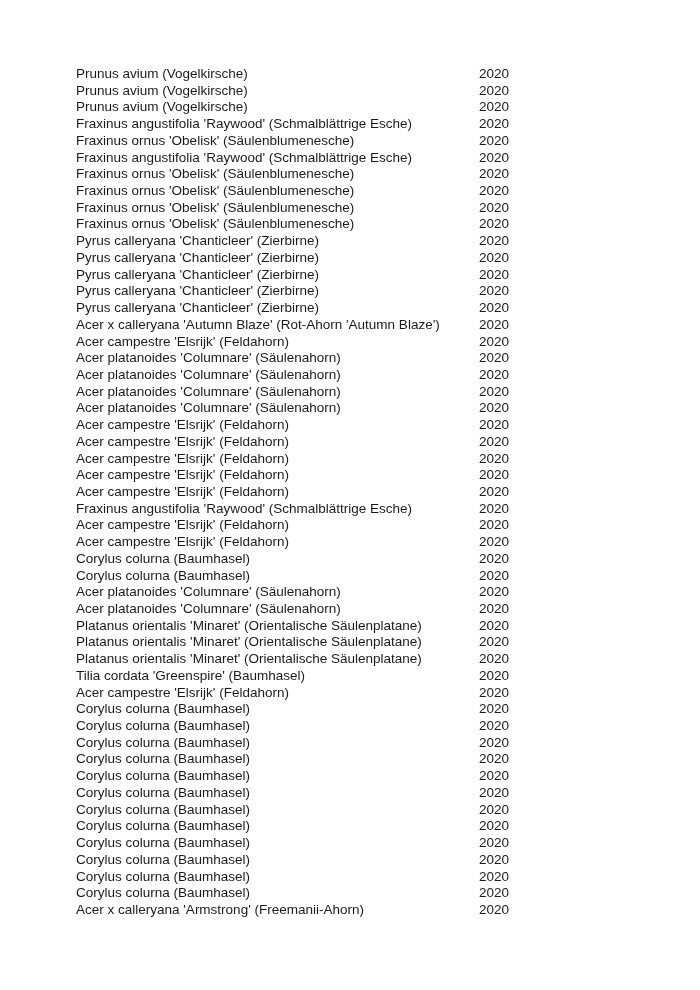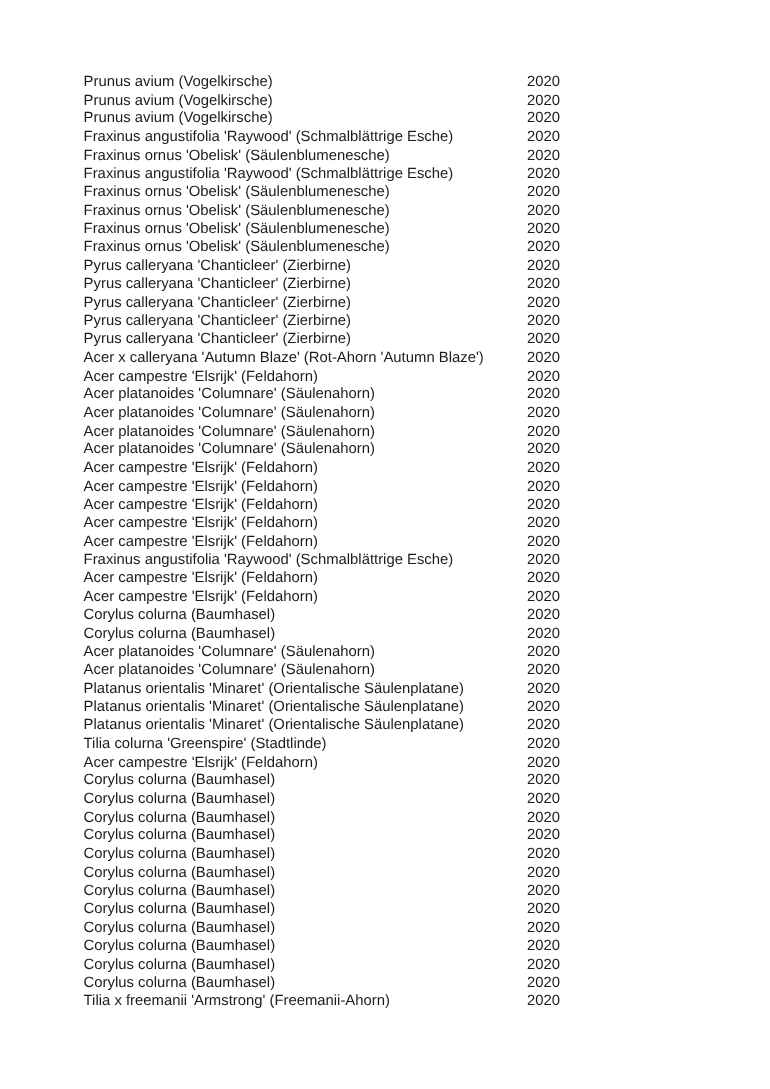--- a/index.html
+++ b/index.html
@@ -218,87 +218,87 @@
     <span class="name">Platanus orientalis 'Minaret' (Orientalische Säulenplatane)</span>
     <span class="year">2020</span>
   </div>
 
   <div class="row">
     <span class="name">Platanus orientalis 'Minaret' (Orientalische Säulenplatane)</span>
     <span class="year">2020</span>
   </div>
 
   <div class="row">
-    <span class="name">Tilia colurna 'Greenspire' (Stadtlinde)</span>
-    <span class="year">2020</span>
-  </div>
-
-  <div class="row">
-    <span class="name">Acer campestre 'Elsrijk' (Feldahorn)</span>
-    <span class="year">2020</span>
-  </div>
-
-  <div class="row">
-    <span class="name">Corylus colurna (Baumhasel)</span>
-    <span class="year">2020</span>
-  </div>
-
-  <div class="row">
-    <span class="name">Corylus colurna (Baumhasel)</span>
-    <span class="year">2020</span>
-  </div>
-
-  <div class="row">
-    <span class="name">Corylus colurna (Baumhasel)</span>
-    <span class="year">2020</span>
-  </div>
-
-  <div class="row">
-    <span class="name">Corylus colurna (Baumhasel)</span>
-    <span class="year">2020</span>
-  </div>
-
-  <div class="row">
-    <span class="name">Corylus colurna (Baumhasel)</span>
-    <span class="year">2020</span>
-  </div>
-
-  <div class="row">
-    <span class="name">Corylus colurna (Baumhasel)</span>
-    <span class="year">2020</span>
-  </div>
-
-  <div class="row">
-    <span class="name">Corylus colurna (Baumhasel)</span>
-    <span class="year">2020</span>
-  </div>
-
-  <div class="row">
-    <span class="name">Corylus colurna (Baumhasel)</span>
-    <span class="year">2020</span>
-  </div>
-
-  <div class="row">
-    <span class="name">Corylus colurna (Baumhasel)</span>
-    <span class="year">2020</span>
-  </div>
-
-  <div class="row">
-    <span class="name">Corylus colurna (Baumhasel)</span>
-    <span class="year">2020</span>
-  </div>
-
-  <div class="row">
-    <span class="name">Corylus colurna (Baumhasel)</span>
-    <span class="year">2020</span>
-  </div>
-
-  <div class="row">
-    <span class="name">Corylus colurna (Baumhasel)</span>
-    <span class="year">2020</span>
-  </div>
-
-  <div class="row">
-    <span class="name">Tilia x freemanii 'Armstrong' (Freemanii-Ahorn)</span>
+    <span class="name">Tilia cordata 'Greenspire' (Baumhasel)</span>
+    <span class="year">2020</span>
+  </div>
+
+  <div class="row">
+    <span class="name">Acer campestre 'Elsrijk' (Feldahorn)</span>
+    <span class="year">2020</span>
+  </div>
+
+  <div class="row">
+    <span class="name">Corylus colurna (Baumhasel)</span>
+    <span class="year">2020</span>
+  </div>
+
+  <div class="row">
+    <span class="name">Corylus colurna (Baumhasel)</span>
+    <span class="year">2020</span>
+  </div>
+
+  <div class="row">
+    <span class="name">Corylus colurna (Baumhasel)</span>
+    <span class="year">2020</span>
+  </div>
+
+  <div class="row">
+    <span class="name">Corylus colurna (Baumhasel)</span>
+    <span class="year">2020</span>
+  </div>
+
+  <div class="row">
+    <span class="name">Corylus colurna (Baumhasel)</span>
+    <span class="year">2020</span>
+  </div>
+
+  <div class="row">
+    <span class="name">Corylus colurna (Baumhasel)</span>
+    <span class="year">2020</span>
+  </div>
+
+  <div class="row">
+    <span class="name">Corylus colurna (Baumhasel)</span>
+    <span class="year">2020</span>
+  </div>
+
+  <div class="row">
+    <span class="name">Corylus colurna (Baumhasel)</span>
+    <span class="year">2020</span>
+  </div>
+
+  <div class="row">
+    <span class="name">Corylus colurna (Baumhasel)</span>
+    <span class="year">2020</span>
+  </div>
+
+  <div class="row">
+    <span class="name">Corylus colurna (Baumhasel)</span>
+    <span class="year">2020</span>
+  </div>
+
+  <div class="row">
+    <span class="name">Corylus colurna (Baumhasel)</span>
+    <span class="year">2020</span>
+  </div>
+
+  <div class="row">
+    <span class="name">Corylus colurna (Baumhasel)</span>
+    <span class="year">2020</span>
+  </div>
+
+  <div class="row">
+    <span class="name">Acer x calleryana 'Armstrong' (Freemanii-Ahorn)</span>
     <span class="year">2020</span>
   </div>
 </div>
 </div>
 
 </body></html>

